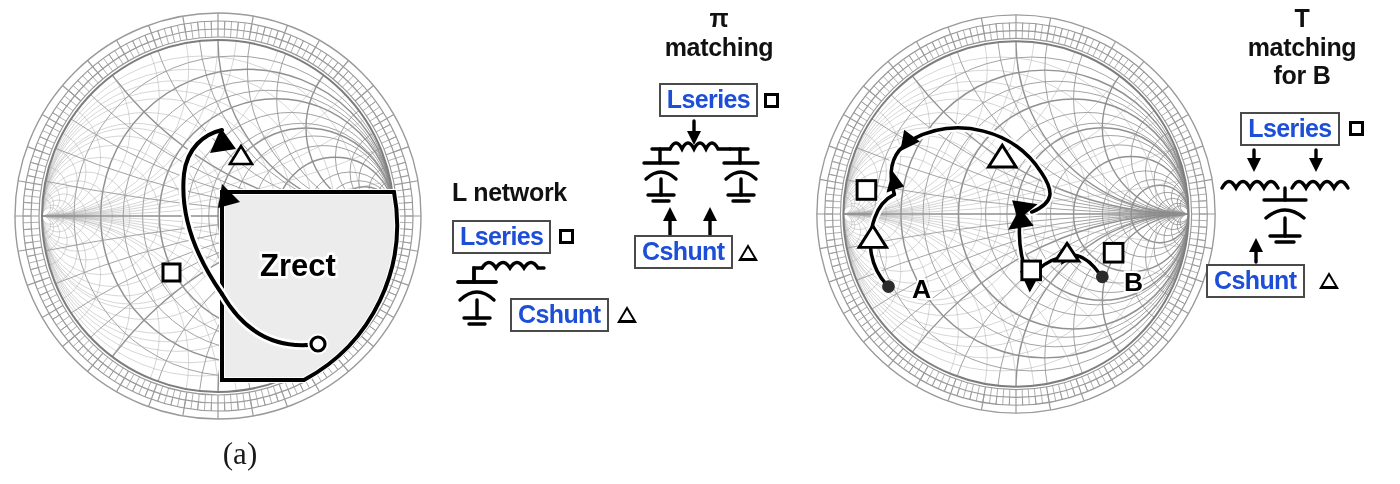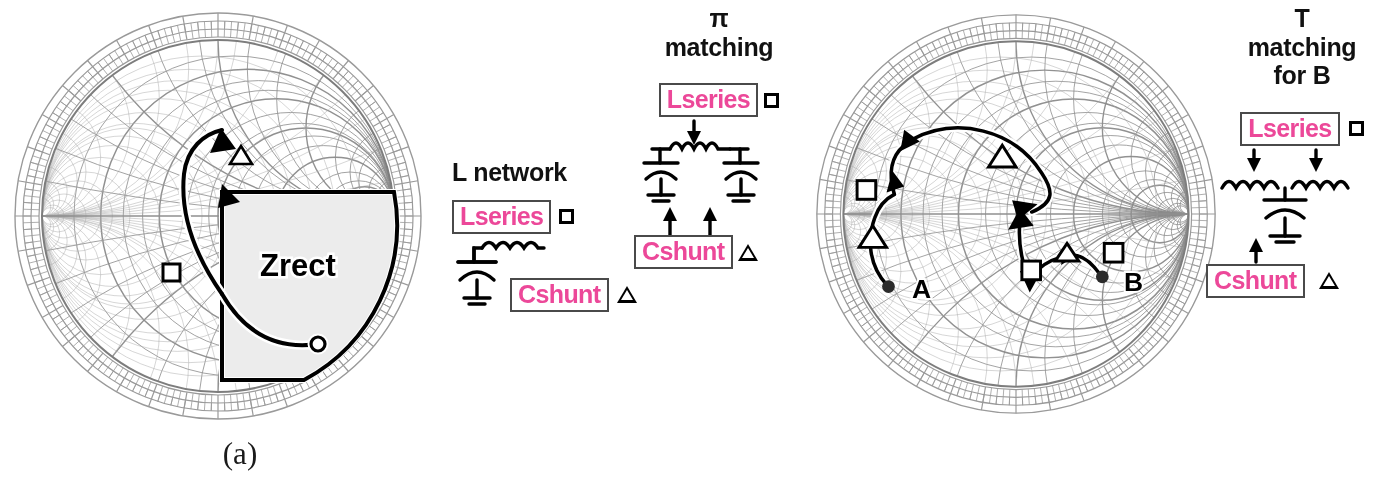--- a/index.html
+++ b/index.html
@@ -31,26 +31,26 @@
   
   .legend{position:absolute;}
   #legend-l{left:452px;top:158px;width:180px;}
   #legend-pi{left:634px;top:4px;width:170px;}
   #legend-t{left:1206px;top:4px;width:192px;}
 
   .legend-title{
     font-weight:bold;font-size:25px;letter-spacing:-.3px;
     line-height:1.14;text-align:center;color:#111;
   }
-  #legend-l .legend-title{text-align:left;font-size:25px;}
+  #legend-l .legend-title{text-align:left;font-size:25px;margin-top:20px;}
 
   .tagbox{
     display:inline-block;border:2.5px solid #4a4a4a;background:#fff;
     padding:1px 6px 2px 6px;font-weight:bold;font-size:25px;
-    letter-spacing:-.6px;line-height:1.08;color:#ec4899;
+    letter-spacing:-.6px;line-height:1.08;color:#1d4ed8;
     box-shadow:0 0 0 1px #fff inset;
   }
   .marker-sq{
     display:inline-block;width:15px;height:15px;
     border:3px solid #000;background:#fff;vertical-align:middle;
     box-sizing:border-box;
   }
   .marker-tri{
     display:inline-block;width:0;height:0;vertical-align:middle;
     border-left:10px solid transparent;border-right:10px solid transparent;

